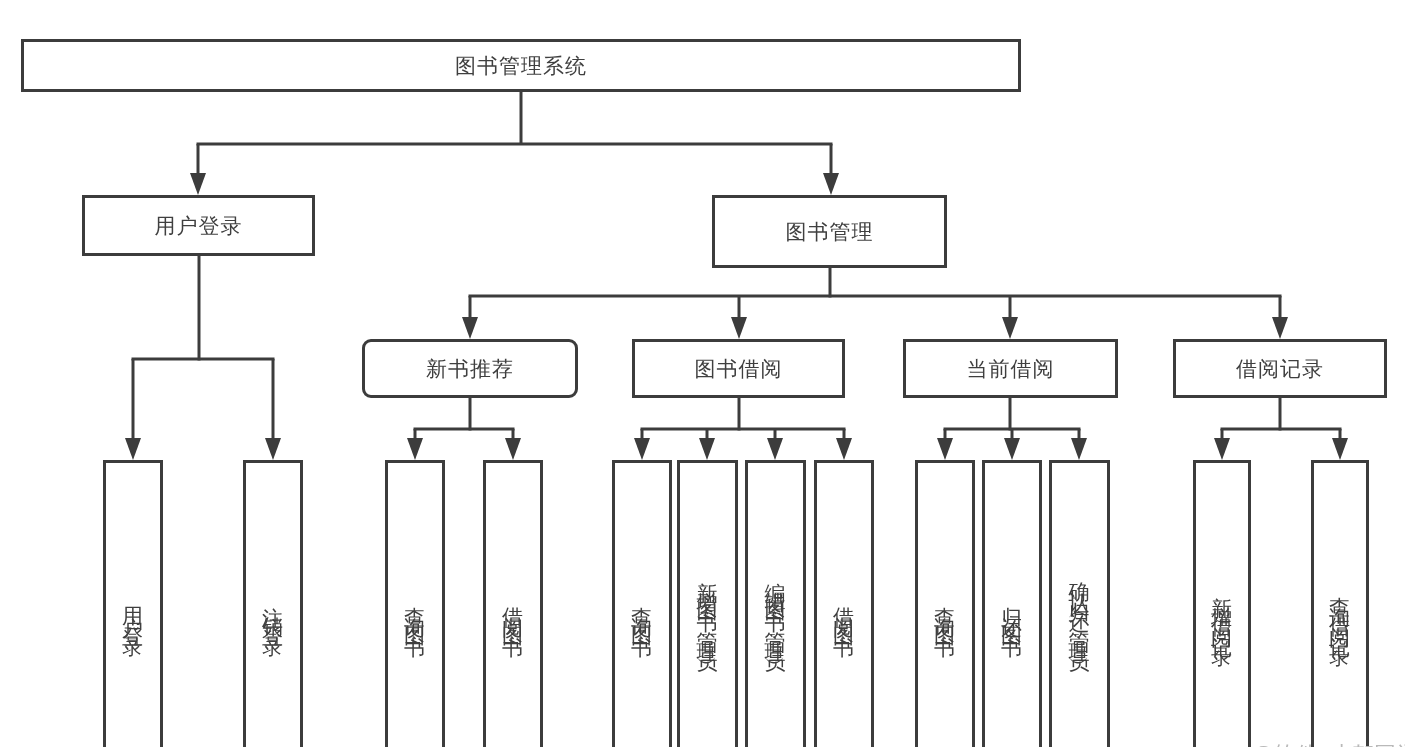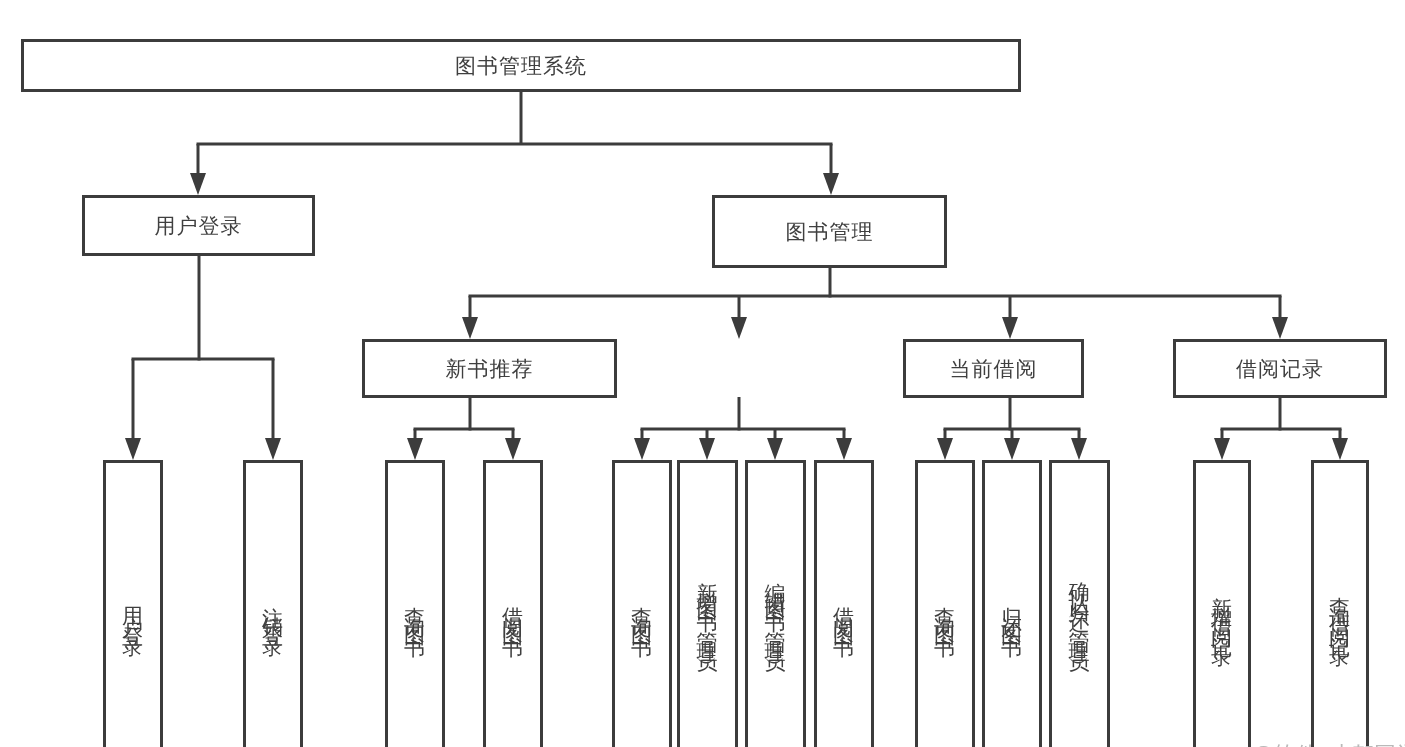--- a/index.html
+++ b/index.html
@@ -152,24 +152,27 @@
     <span class="label">图书管理系统</span>
   </div>
 
   <div class="hbox" style="left:82px;top:171px;width:233px;height:61px;">
     <span class="label">用户登录</span>
   </div>
   <div class="hbox" style="left:712px;top:171px;width:235px;height:73px;">
     <span class="label">图书管理</span>
   </div>
 
-  <div class="hbox" style="left:362px;top:315px;width:255px;height:59px;">
+  <div class="hbox" style="left:362px;top:315px;width:216px;height:59px;border-radius:9px;">
     <span class="label">新书推荐</span>
   </div>
-  <div class="hbox" style="left:903px;top:315px;width:181px;height:59px;font-family:Liberation Serif, serif;">
+  <div class="hbox" style="left:632px;top:315px;width:213px;height:59px;">
+    <span class="label">图书借阅</span>
+  </div>
+  <div class="hbox" style="left:903px;top:315px;width:215px;height:59px;font-family:Liberation Serif, serif;">
     <span class="label">当前借阅</span>
   </div>
   <div class="hbox" style="left:1173px;top:315px;width:214px;height:59px;justify-content:center;">
     <span class="label">借阅记录</span>
   </div>
 
   <div class="vbox" style="left:103px;top:436px;width:60px;height:299px;">
     <span class="vlabel">用户登录</span>
   </div>
   <div class="vbox" style="left:243px;top:436px;width:60px;height:299px;">

